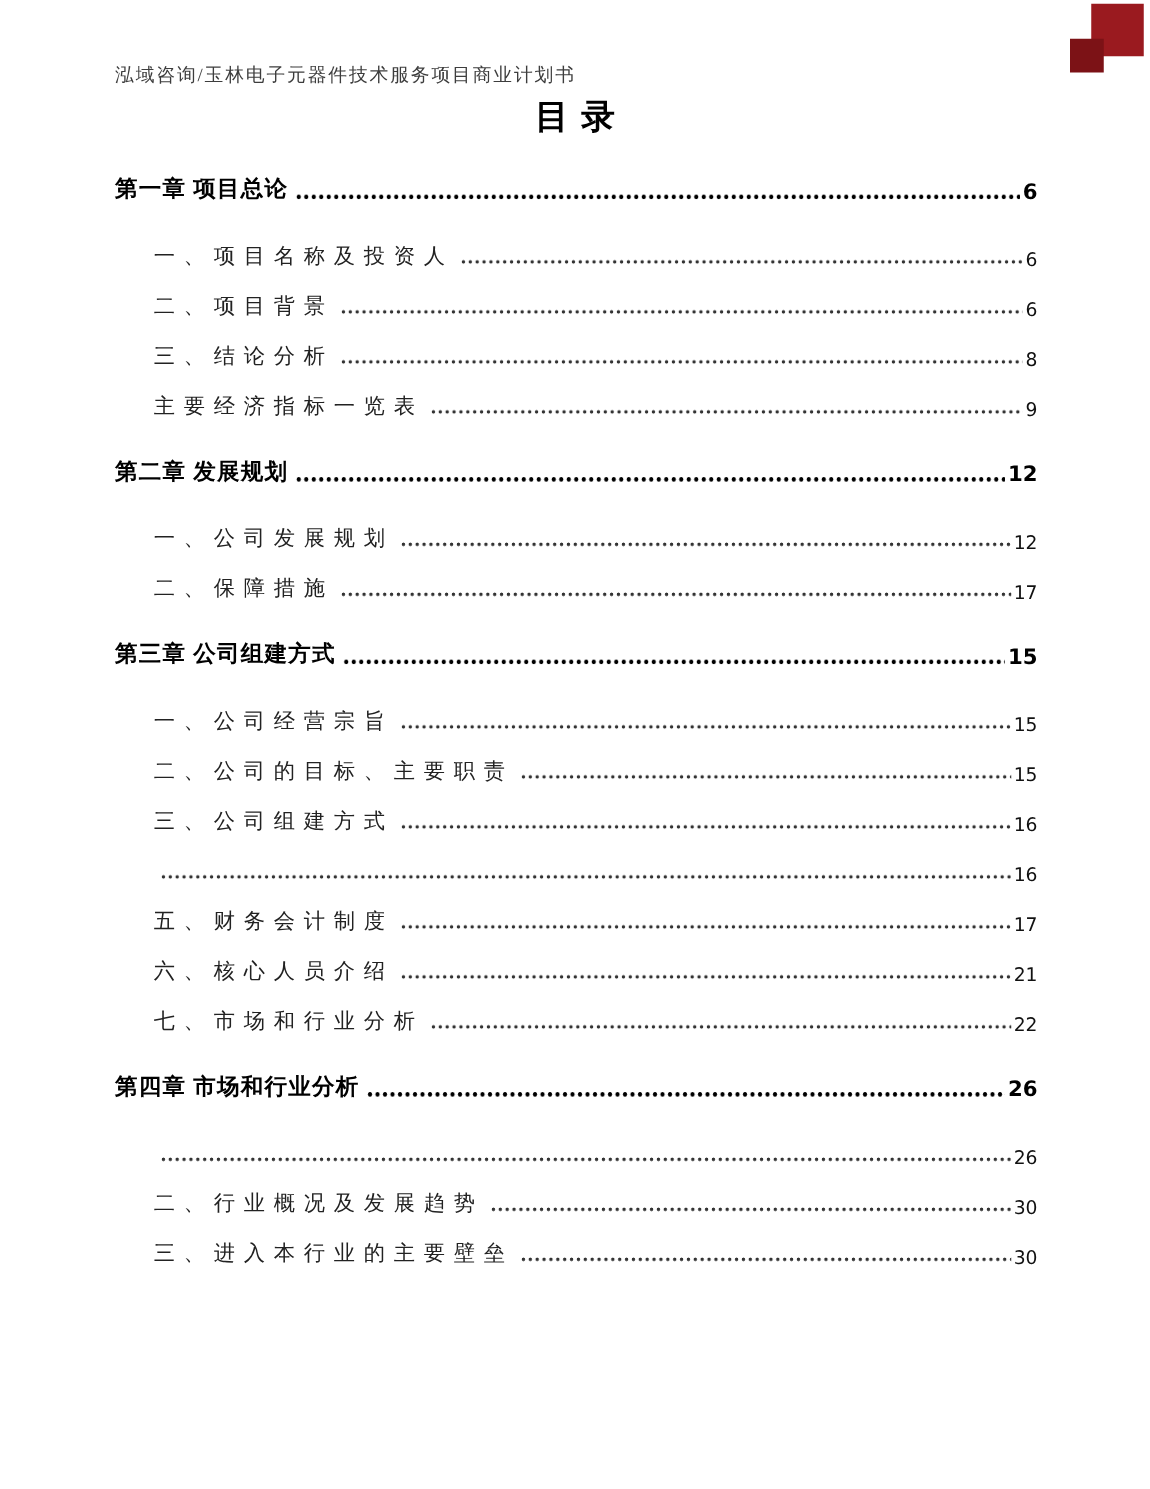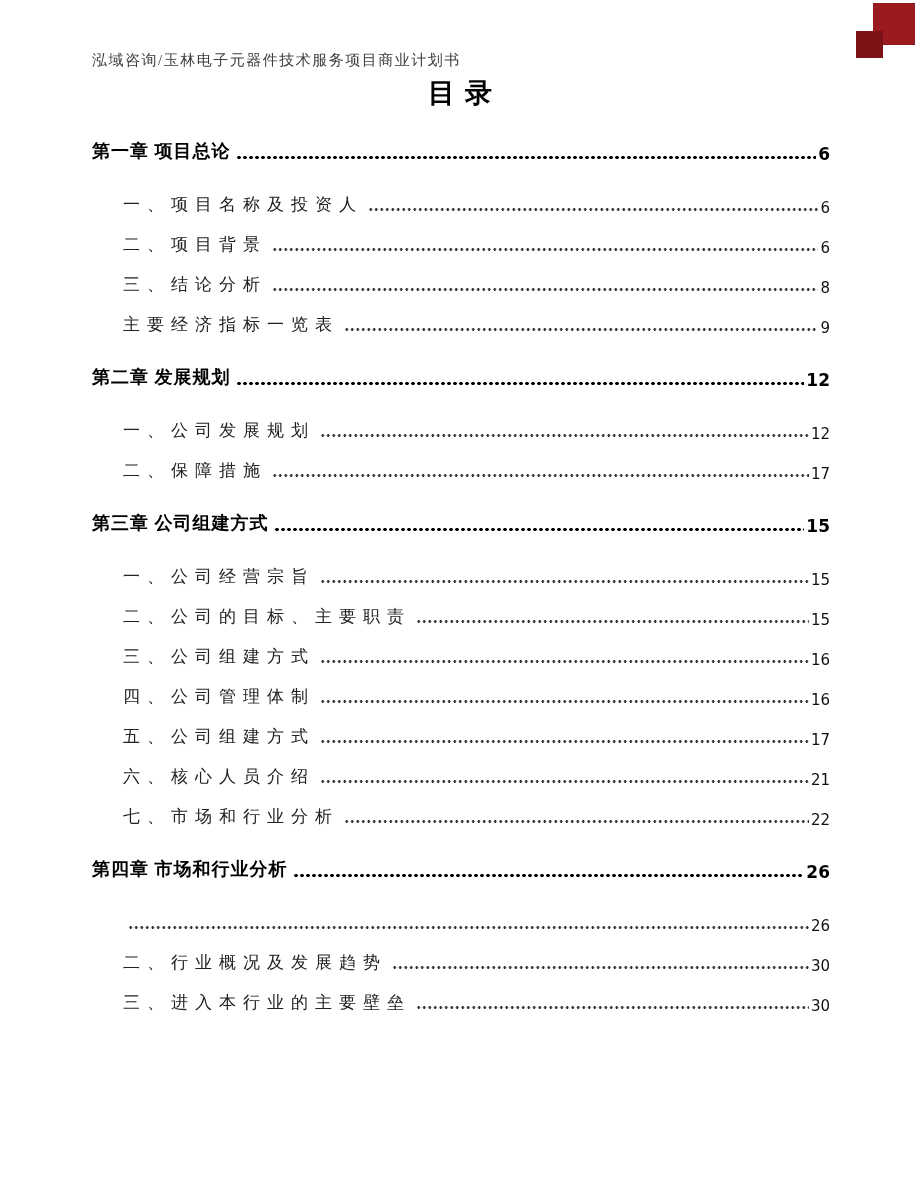--- a/index.html
+++ b/index.html
@@ -168,26 +168,25 @@
       <span class="label">二、公司的目标、主要职责</span>
       <span class="leader"></span>
       <span class="pagenum">15</span>
     </div>
     <div class="toc-row row-item">
       <span class="label">三、公司组建方式</span>
       <span class="leader"></span>
       <span class="pagenum">16</span>
     </div>
     <div class="toc-row row-item">
-      <span class="label">四、公司管理体制</span>
       <span class="leader"></span>
       <span class="pagenum">16</span>
     </div>
     <div class="toc-row row-item">
-      <span class="label">五、公司组建方式</span>
+      <span class="label">五、财务会计制度</span>
       <span class="leader"></span>
       <span class="pagenum">17</span>
     </div>
     <div class="toc-row row-item">
       <span class="label">六、核心人员介绍</span>
       <span class="leader"></span>
       <span class="pagenum">21</span>
     </div>
     <div class="toc-row row-item">
       <span class="label">七、市场和行业分析</span>

